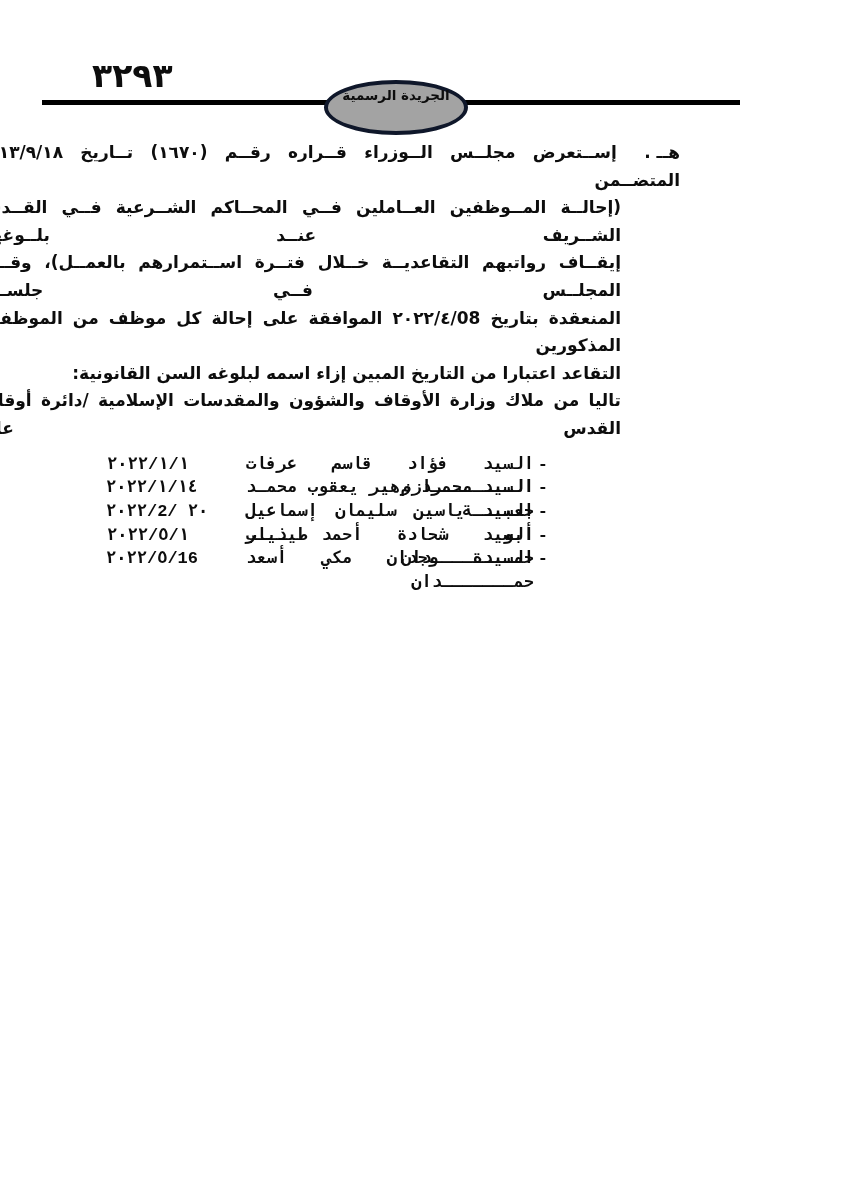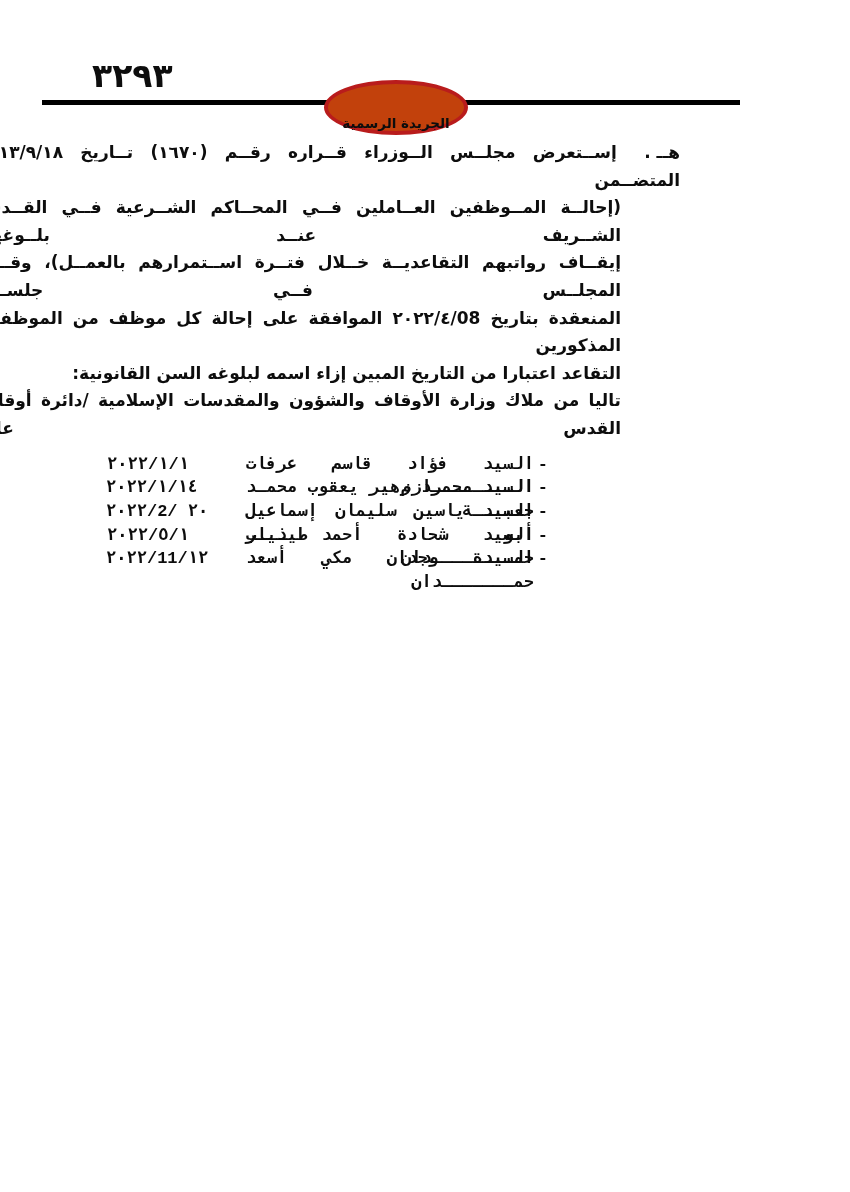--- a/index.html
+++ b/index.html
@@ -34,26 +34,26 @@
     height: 5px;
     background: #000000;
     z-index: 1;
   }
   .banner-ellipse {
     position: absolute;
     top: 80px;
     left: 324px;
     width: 136px;
     height: 47px;
-    background: #c2410c;
-    border: 4px solid #b91c1c;
+    background: #a3a3a3;
+    border: 4px solid #0f172a;
     border-radius: 50%;
     z-index: 2;
     display: flex;
-    align-items: flex-end;
+    align-items: flex-start;
     justify-content: center;
   }
   .banner-ellipse span {
     font-size: 13.5px;
     direction: rtl;
     padding-top: 3px;
   }
   
   .content {
     position: absolute;
@@ -149,19 +149,19 @@
 
       <div class="retiree-row">
         <span class="dash">-</span><span class="name">السيد ياسين سليمان إسماعيل أبو طيـــر</span><span class="rdate">٢٠٢٢/2/ ٢٠</span>
       </div>
 
       <div class="retiree-row">
         <span class="dash">-</span><span class="name">السيد شحادة أحمد ذياب حمــــــــدان</span><span class="rdate">٢٠٢٢/٥/١</span>
       </div>
 
       <div class="retiree-row">
-        <span class="dash">-</span><span class="name">السيدة وجدان مكي أسعد حمـــــــدان</span><span class="rdate">٢٠٢٢/11/١٢</span>
+        <span class="dash">-</span><span class="name">السيدة وجدان مكي أسعد حمـــــــدان</span><span class="rdate">٢٠٢٢/٥/16</span>
       </div>
 
     </div>
   </div>
 
 </div>
 
 </body></html>

